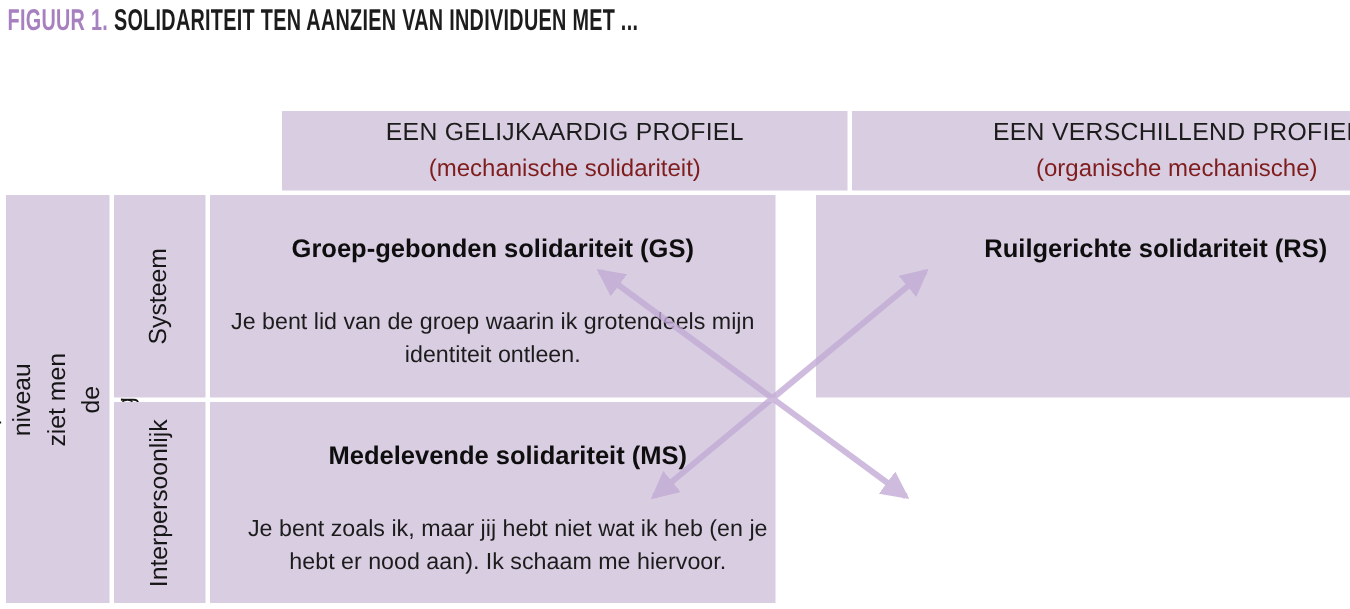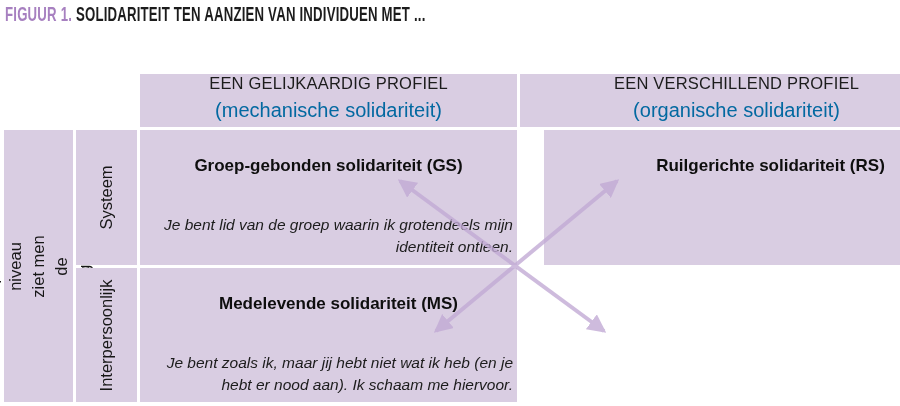--- a/index.html
+++ b/index.html
@@ -33,36 +33,38 @@
 
   
   .cell {
     position: absolute;
     background: #d9cde2;
   }
   .hdr-cell {
     display: flex;
     flex-direction: column;
     align-items: center;
+    justify-content: center;
     gap: 6px;
     text-align: center;
+    margin-left: 48px;
   }
   .hdr-title { font-size: 16.5px; letter-spacing: 0.2px; color: #1c1c1c; }
-  .hdr-sub   { font-size: 20px;   color: #0369a1; }
+  .hdr-sub   { font-size: 16px;   color: #7f1d1d; }
 
   .quad {
     display: flex;
     flex-direction: column;
     align-items: center;
     padding: 26px 4px 0 4px;
-    text-align: right;
+    text-align: center;
   }
   .quad-title { font-size: 17px; font-weight: bold; color: #0e0e0e; line-height: 20px; }
-  .quad-desc  { font-size: 15.5px; font-style: italic; color: #1c1c1c;
-                margin-top: 38px; line-height: 22px; max-width: 372px; }
+  .quad-desc  { font-size: 15.5px; color: #1c1c1c;
+                margin-top: 28px; line-height: 22px; max-width: 372px; }
 
   .vcell {
     display: flex;
     align-items: center;
     justify-content: center;
   }
   .vtext {
     transform: rotate(-90deg);
     white-space: nowrap;
     font-size: 16.5px;
@@ -96,21 +98,21 @@
     <span class="fig-label">FIGUUR 1.</span>
     <span class="fig-title">SOLIDARITEIT TEN AANZIEN VAN INDIVIDUEN MET ...</span>
   </div>
 
   <div class="cell hdr-cell" style="left:140px; top:74px; width:377px; height:53px;">
     <div class="hdr-title">EEN GELIJKAARDIG PROFIEL</div>
     <div class="hdr-sub">(mechanische solidariteit)</div>
   </div>
   <div class="cell hdr-cell" style="left:520px; top:74px; width:433px; height:53px;">
     <div class="hdr-title">EEN VERSCHILLEND PROFIEL</div>
-    <div class="hdr-sub">(organische solidariteit)</div>
+    <div class="hdr-sub">(organische mechanische)</div>
   </div>
 
   <div class="cell vcell" style="left:4px; top:130px; width:69px; height:272px;">
     <div class="vtext-multiline">
       <div>Op welk niveau ziet men de</div>
       <div>integratie</div>
     </div>
   </div>
 
   <div class="cell vcell" style="left:76px; top:130px; width:61px; height:135px;">

